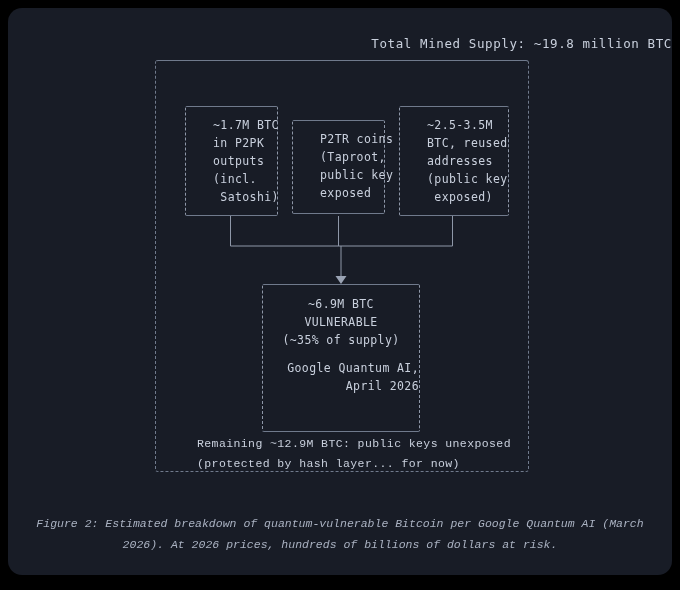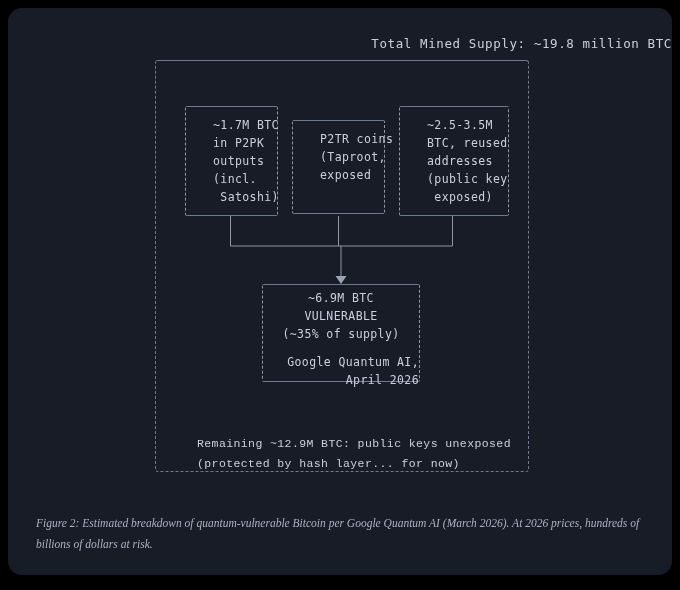--- a/index.html
+++ b/index.html
@@ -96,28 +96,28 @@
     height: 490px;
     pointer-events: none;
   }
 
   
   #vuln-box {
     position: absolute;
     left: 254px;
     top: 276px;
     width: 158px;
-    height: 98px;
+    height: 148px;
     box-sizing: border-box;
     border-top: 1px solid #707a8c;
     border-bottom: 1px solid #707a8c;
     border-left: 1px dashed #8e97a8;
     border-right: 1px dashed #8e97a8;
     border-radius: 2px;
-    padding-top: 4px;
+    padding-top: 10px;
   }
   #vuln-box .ln {
     color: #c9d0dd;
     font-size: 11.5px;
     line-height: 18px;
     letter-spacing: 0.4px;
     white-space: pre;
     text-align: center;
     font-family: "DejaVu Sans Mono", monospace;
   }
@@ -143,25 +143,26 @@
     font-family: Liberation Mono, monospace;
     margin-left: 29px;
   }
 
   
   #caption {
     position: absolute;
     left: 28px;
     top: 505px;
     width: 608px;
+    text-align: center;
     color: #aab2c2;
     font-size: 11.5px;
     line-height: 21px;
     font-style: italic;
-    font-family: Liberation Serif, serif;
+    font-family: Liberation Mono, monospace;
   }
 </style>
 </head>
 <body>
 
 <div id="panel">
 
   <div id="figure">
 
     <div class="title">Total Mined Supply: ~19.8 million BTC</div>
@@ -185,20 +186,21 @@
       <div class="ln">~1.7M BTC</div>
       <div class="ln">in P2PK</div>
       <div class="ln">outputs</div>
       <div class="ln">(incl.</div>
       <div class="ln"> Satoshi)</div>
     </div>
 
     <div class="cat-box" id="cat1">
       <div class="ln">P2TR coins</div>
       <div class="ln">(Taproot,</div>
+      <div class="ln">public key</div>
       <div class="ln">exposed</div>
     </div>
 
     <div class="cat-box" id="cat2">
       <div class="ln">~2.5-3.5M</div>
       <div class="ln">BTC, reused</div>
       <div class="ln">addresses</div>
       <div class="ln">(public key</div>
       <div class="ln"> exposed)</div>
     </div>

